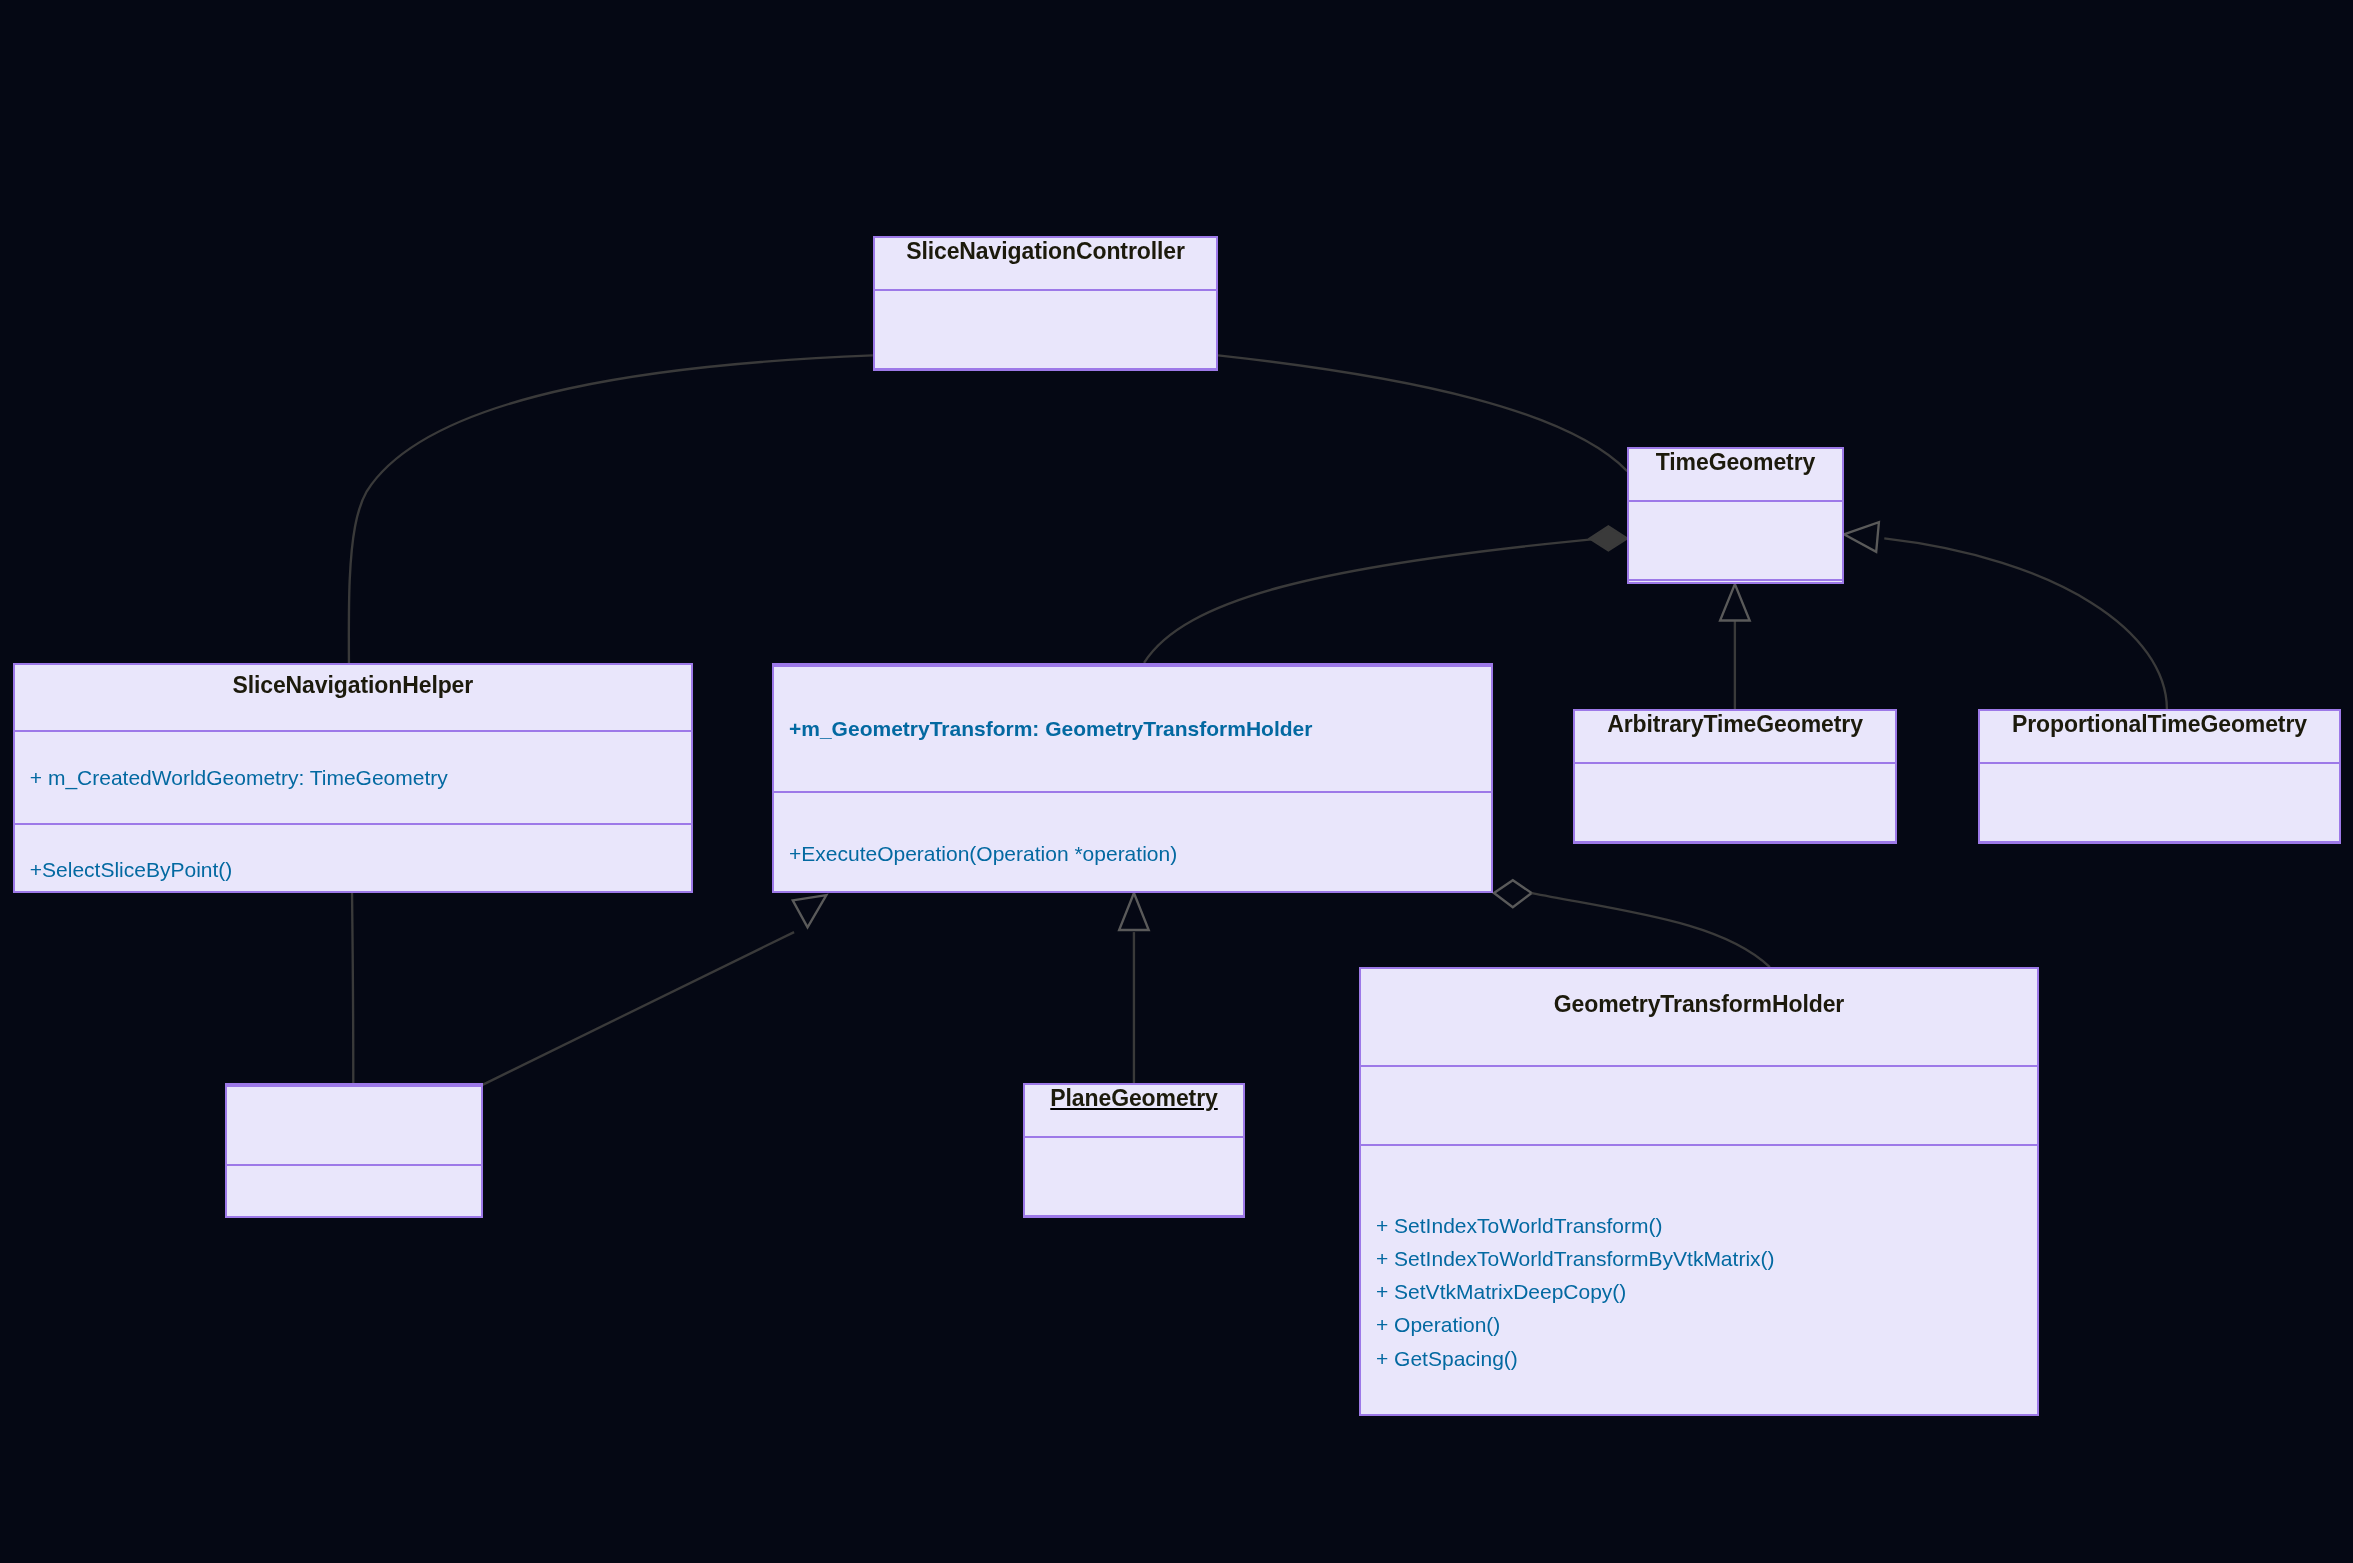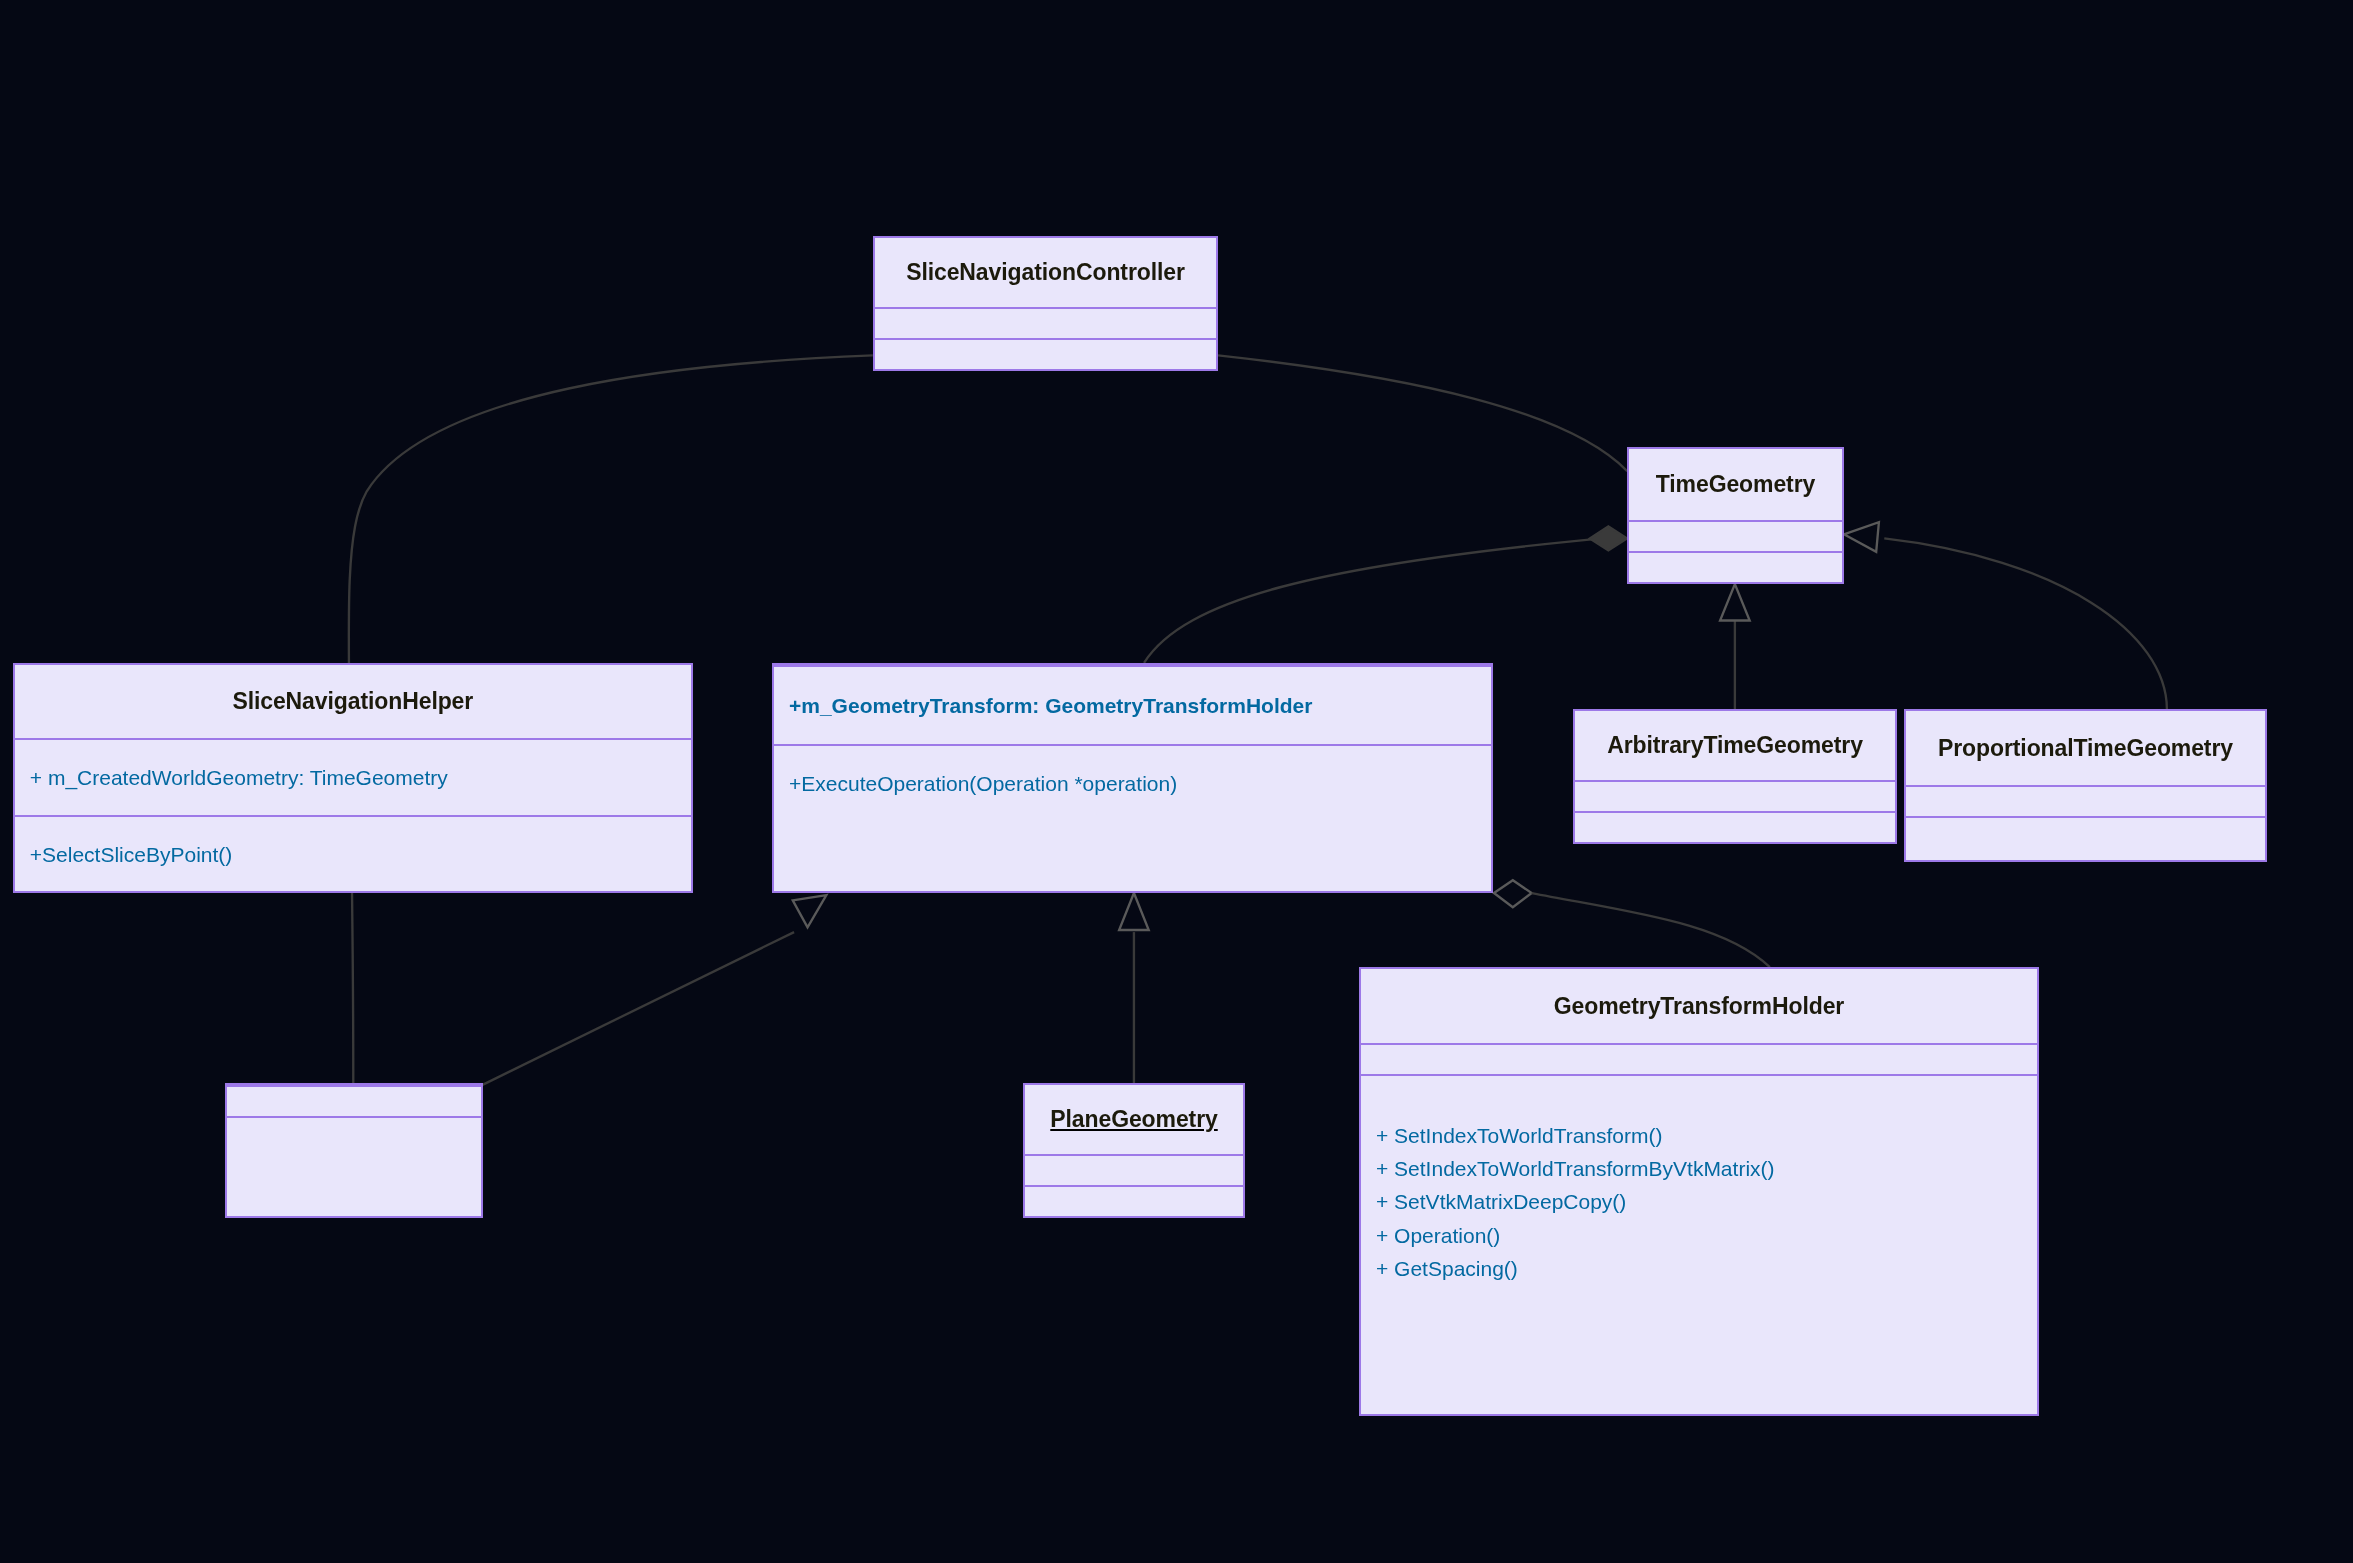--- a/index.html
+++ b/index.html
@@ -23,20 +23,21 @@
     height: 1564px;
     pointer-events: none;
   }
   .uml-class {
     position: absolute;
     box-sizing: border-box;
     background: #e9e6fb;
     border: 2px solid #9d79e8;
     display: flex;
     flex-direction: column;
+    gap: 24px;
   }
   .uml-title {
     box-sizing: border-box;
     display: flex;
     align-items: center;
     justify-content: center;
     font-weight: bold;
     font-size: 23px;
     color: #1c1a0c;
     letter-spacing: -0.1px;
@@ -135,21 +136,21 @@
   </div>
 
   <div class="uml-class" style="left:1573px; top:709px; width:324px; height:135px;">
     <div class="uml-title" style="height:74px;">ArbitraryTimeGeometry</div>
     <div class="uml-divider"></div>
     <div class="uml-compartment empty" style="height:29px;"></div>
     <div class="uml-divider"></div>
     <div class="uml-compartment empty" style="height:29px;"></div>
   </div>
 
-  <div class="uml-class" style="left:1904px; top:709px; width:363px; height:153px;">
+  <div class="uml-class" style="left:1978px; top:709px; width:363px; height:135px;">
     <div class="uml-title" style="height:74px;">ProportionalTimeGeometry</div>
     <div class="uml-divider"></div>
     <div class="uml-compartment empty" style="height:29px;"></div>
     <div class="uml-divider"></div>
     <div class="uml-compartment empty" style="height:29px;"></div>
   </div>
 
   <div class="uml-class" style="left:225px; top:1083px; width:258px; height:135px;">
     <div class="uml-divider"></div>
     <div class="uml-compartment empty" style="height:29px;"></div>

